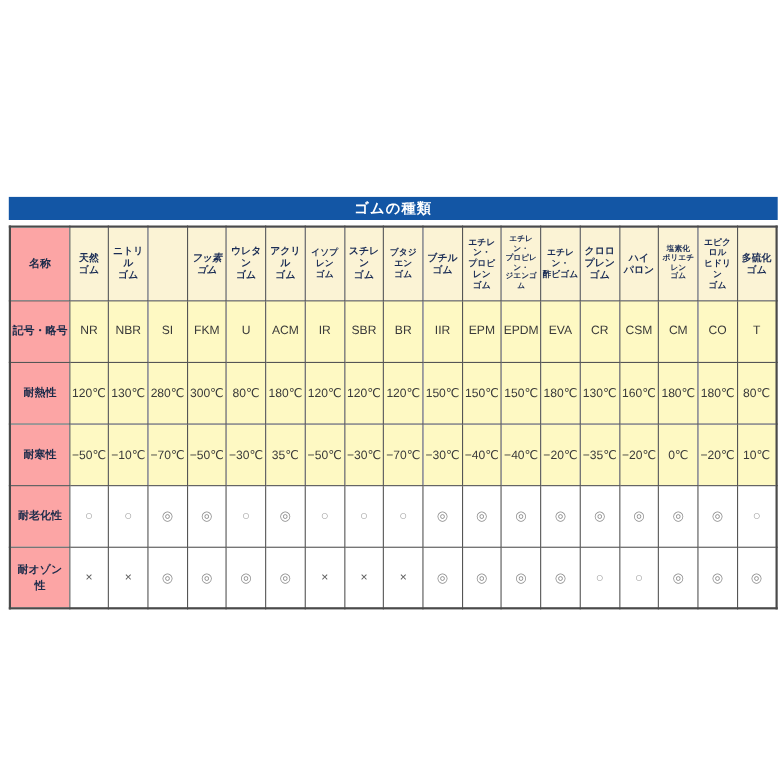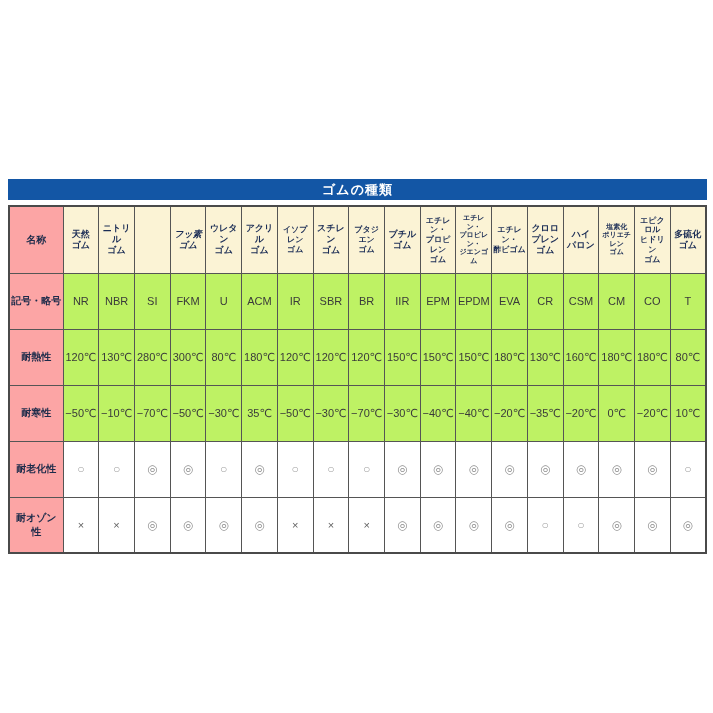--- a/index.html
+++ b/index.html
@@ -26,21 +26,21 @@
   tr.head-row{height:42px;}
   tr.data-row{height:56px;}
   col.label-col{width:54px;}
   th.corner,th.rowlabel{
     background:#fca5a5;color:#1c2b4a;font-weight:bold;font-size:10px;
   }
   th.colhead{
     background:#fbf3d5;color:#1a2c55;font-weight:bold;
     white-space:pre-line;line-height:1.22;
   }
-  td.val{color:#3a3a3a;font-size:11px;font-weight:normal;background:#bef264;}
+  td.val{color:#3a3a3a;font-size:11px;font-weight:normal;background:#fef9c3;}
   td.sym{background:#ffffff;font-size:12px;}
   td.s-circle{color:#a0a0a0;}
   td.s-dcircle{color:#8f8f8f;}
   td.s-cross{color:#606060;font-size:11px;}
   td.s-tri{color:#a8a8a8;font-size:11px;}
 </style>
 </head>
 <body>
 
 <div class="title-bar">

